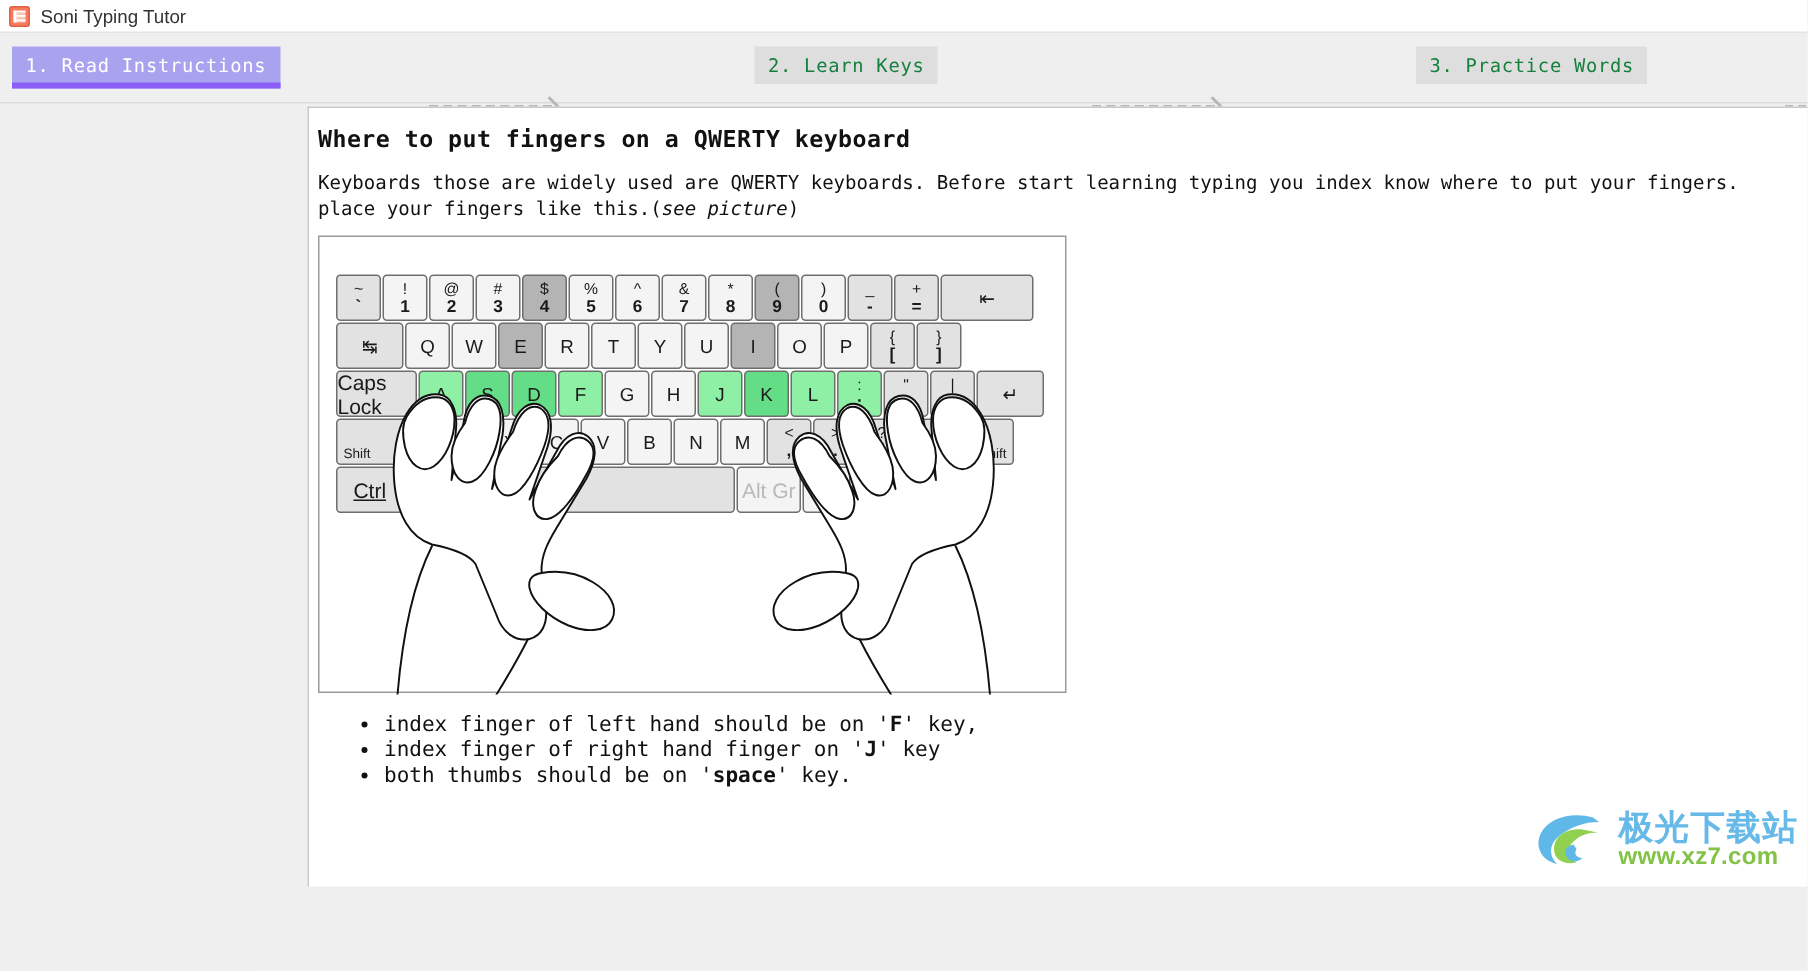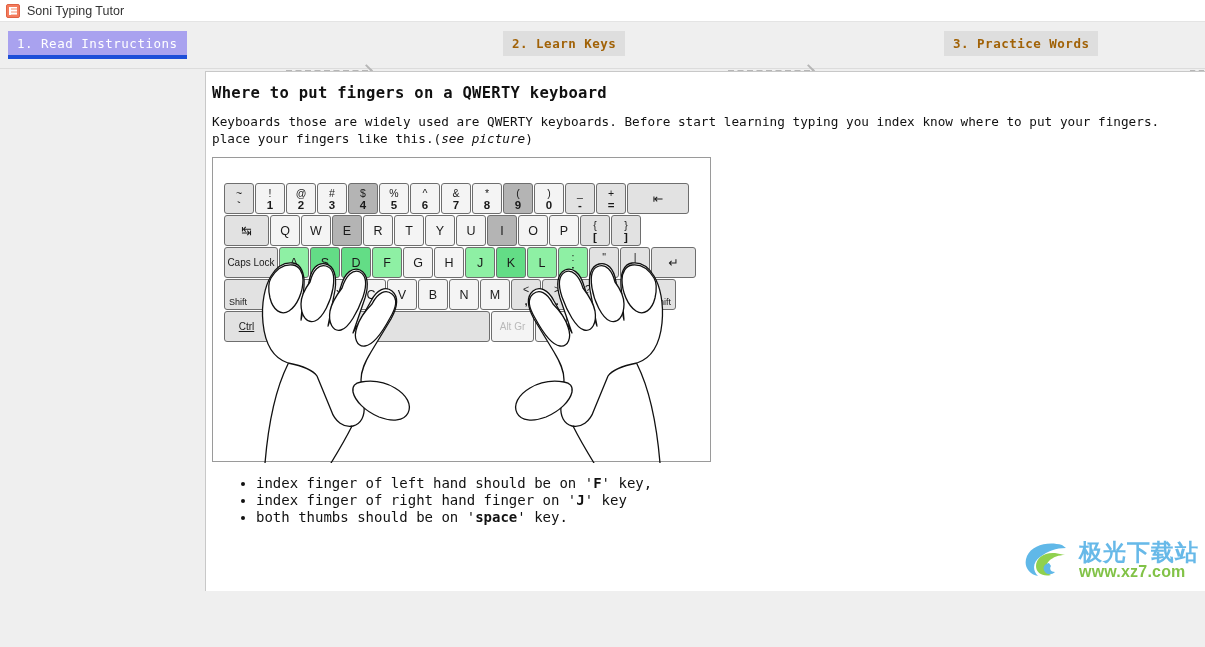--- a/index.html
+++ b/index.html
@@ -47,24 +47,24 @@
     border-bottom: 1px solid #dcdcdc;
   }
   .step {
     position: absolute; top: 9px;
     font-family: "DejaVu Sans Mono", monospace;
     font-size: 12.5px;
     padding: 5px 9px 5px 9px;
     white-space: nowrap;
     letter-spacing: .5px;
   }
-  .step.inactive { background: #dedede; color: #a16207; font-weight: bold; }
+  .step.inactive { background: #dedede; color: #15803d; }
   .step.active {
     background: #a9a2ef; color: #ffffff;
-    border-bottom: 4px solid #1d4ed8;
+    border-bottom: 4px solid #8b5cf6;
     padding-bottom: 4px;
   }
   #step1 { left: 8px; top: 36px; transform: translateY(-27px); }
   #step2 { left: 503px; }
   #step3 { left: 944px; }
 
   .arrow {
     position: absolute; top: 48px;
     height: 1px; display: flex; align-items: center;
   }
@@ -140,21 +140,21 @@
   .key.dk { background: #b4b4b4; }
   .key.gn { background: #8ef0a4; }
   .key.gn2 { background: #63dd86; }
   .key .dual {
     display: flex; flex-direction: column;
     align-items: center; justify-content: center;
     line-height: 12px; font-size: 11px;
   }
   .key .dual span:first-child { font-size: 10.5px; }
   .key .dual span:last-child { font-weight: bold; font-size: 11.5px; }
-  .key.sm { font-size: 10px; }
+  .key.sm { font-size: 14px; }
   .key .mbl { position: absolute; left: 4px; bottom: 2px; font-size: 9px; }
   .key .mbr { position: absolute; right: 4px; bottom: 2px; font-size: 9px; }
   .key .faint { color: #b9b9b9; }
 
   .w-tab   { width: 45px; }
   .w-caps  { width: 54px; }
   .w-shl   { width: 69px; }
   .w-shr   { width: 72px; }
   .w-bksp  { width: 62px; }
   .w-ent   { width: 45px; }

